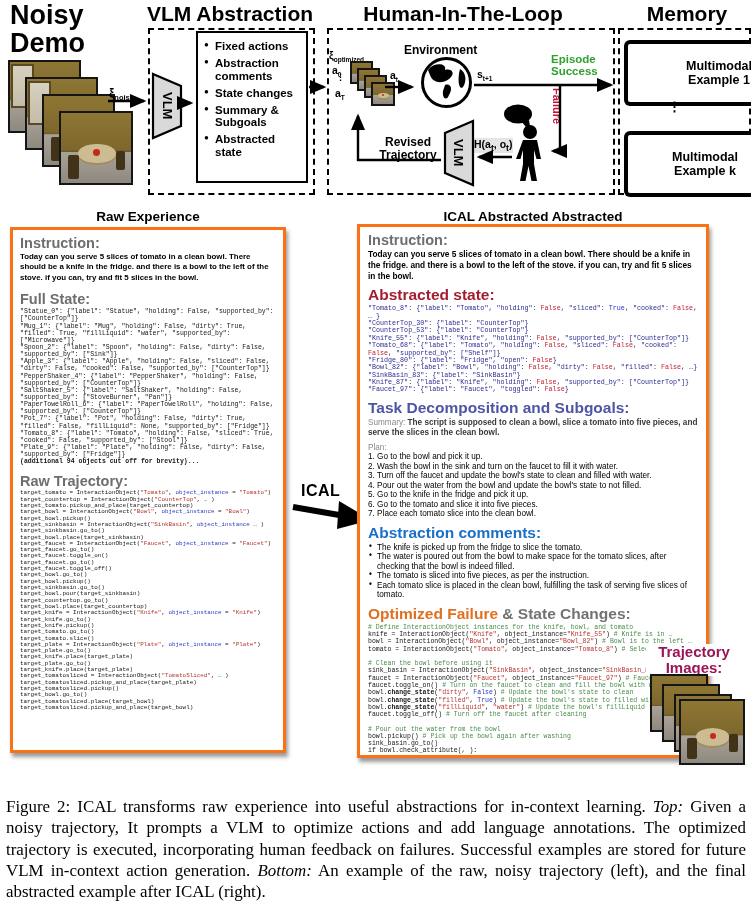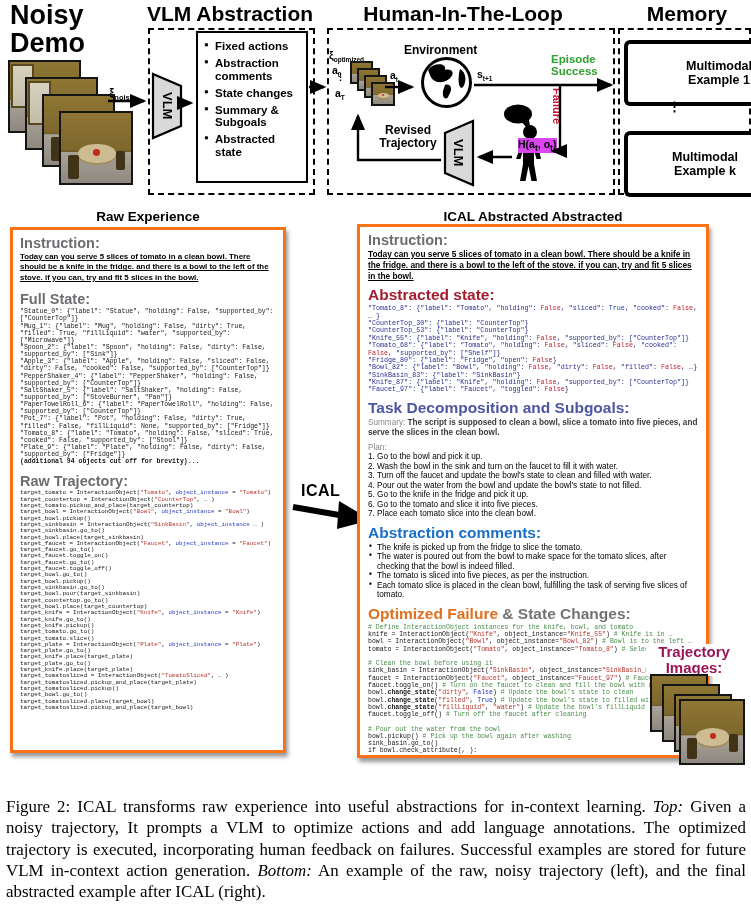--- a/index.html
+++ b/index.html
@@ -35,39 +35,39 @@
   .sublab{font-size:12px;} .sublab sub,#xi-opt sub,.small-lab sub{font-size:0.62em;}
   #xi-noisy{left:109px;top:86px;font-size:12px;font-weight:600;}
   #xi-opt{left:329px;top:49px;font-size:10.5px;font-weight:600;}
   .small-lab{position:absolute;font-size:10.5px;font-weight:600;}
   #a0-lab{left:332px;top:64px;} #dots-a{left:336px;top:72px;font-size:9px;font-weight:700;}
   #aT-lab{left:335px;top:87px;} #at-lab{left:390px;top:69px;}
   #st1-lab{left:477px;top:68px;}
   #env-lab{left:404px;top:43px;font-size:12px;font-weight:600;}
   #succ-lab{left:551px;top:53px;width:58px;font-size:11.5px;font-weight:700;color:#2ea12e;line-height:1.05;white-space:pre-line;}
   #fail-lab{left:551px;top:88px;font-size:11px;font-weight:700;color:#c41438;writing-mode:vertical-rl;}
-  #h-lab{left:474px;top:138px;font-size:10.5px;font-weight:600;background:#d946ef;margin-left:44px;}
-  #revised-lab{left:376px;top:124px;width:64px;text-align:center;font-size:12px;font-weight:600;line-height:1.1;white-space:pre-line;}
+  #h-lab{left:474px;top:138px;font-size:10.5px;font-weight:600;background:#e5e5e5;}
+  #revised-lab{left:376px;top:136px;width:64px;text-align:center;font-size:12px;font-weight:600;line-height:1.1;white-space:pre-line;}
   .trap{position:absolute;}
   .vlm-word{position:absolute;display:flex;align-items:center;justify-content:center;
     font-size:13px;font-weight:700;writing-mode:vertical-rl;}
   #trap1-word{left:153px;top:74px;width:28px;height:64px;}
   #trap2-word{left:443px;top:121px;width:30px;height:64px;}
   #top-svg{left:0;top:0;pointer-events:none;}
   
   .panel-title{position:absolute;text-align:center;font-size:13.5px;font-weight:700;}
   #raw-title{left:10px;top:209px;width:276px;}
   #ical-title{left:357px;top:209px;width:352px;}
   .panel{position:absolute;background:#fff;border:3px solid #f97316;box-sizing:border-box;
     box-shadow:2px 4px 4px rgba(0,0,0,.40);padding:3px 7px;overflow:hidden;}
   #raw-panel{left:10px;top:227px;width:276px;height:526px;}
   #ical-panel{left:357px;top:224px;width:352px;height:534px;padding:3px 8px;}
   .sec-h{font-size:14.5px;font-weight:700;color:#6d6e71;margin:2px 0 1px;}
   .sec-h.mt{margin-top:8px;}
-  .instr{font-size:7.9px;font-weight:700;line-height:1.32;text-decoration:underline;}
+  .instr{font-size:7.9px;font-weight:700;line-height:1.32;}
   .code{font-family:"Liberation Mono","DejaVu Sans Mono",monospace;white-space:pre-wrap;
     word-break:break-word;color:#151515;}
   #fullstate{font-size:6.5px;line-height:1.1;}
   #fullstate b{font-weight:700;}
   #rawtraj{font-size:5.9px;line-height:1.07;}
   .str{color:#b5342c;} .kw{color:#2539c4;} .blue{color:#2539c4;} .red{color:#c01f2f;}
   .com{color:#4a8c4a;}
   #ical-instr{font-size:8.3px;font-weight:700;line-height:1.3;}
   .h-maroon{color:#a51c30;font-size:15.5px;font-weight:700;margin:5px 0 1px;}
   .h-purple{color:#4d55a5;font-size:15.5px;font-weight:700;margin:5px 0 1px;}

